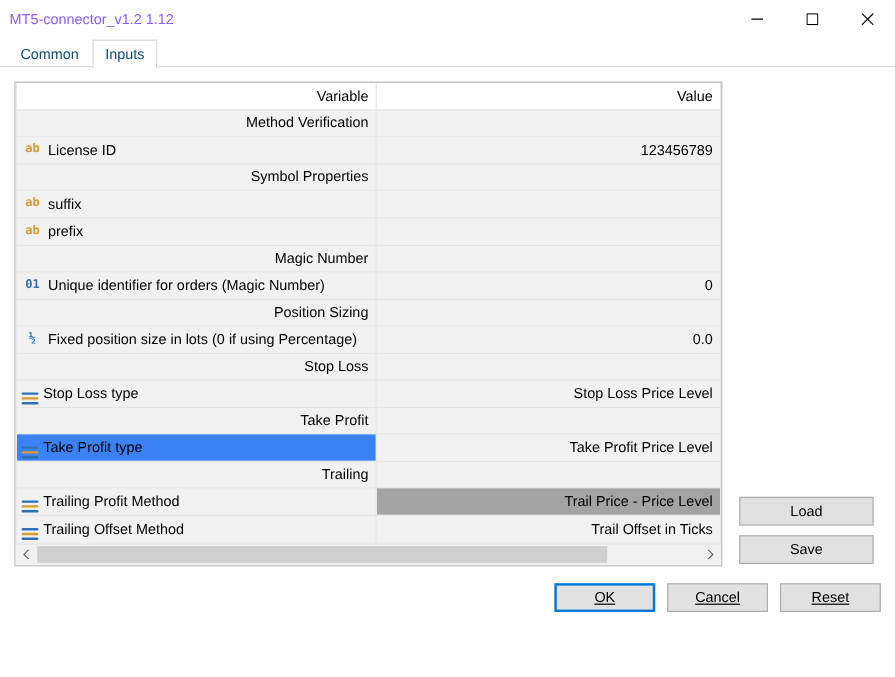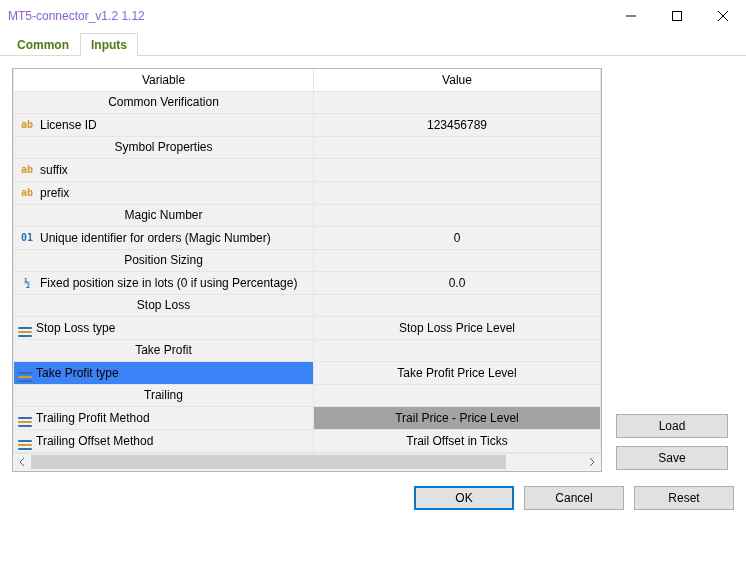--- a/index.html
+++ b/index.html
@@ -51,22 +51,21 @@
     left: 0; right: 0; bottom: 0;
     border-bottom: 1px solid #d9d9d9;
   }
   .tab {
     padding: 4px 10px 4px 10px;
     border: 1px solid transparent;
     border-bottom: none;
     background: transparent;
     position: relative;
     z-index: 1;
-    color: #4d7c0f;
-    font-weight: bold;
+    color: #0c4a6e;
   }
   .tab.active {
     border-color: #d9d9d9;
     background: #fff;
     border-bottom: 1px solid #fff;
     margin-bottom: -1px;
     z-index: 2;
   }
 
   
@@ -79,21 +78,21 @@
   .table-wrap {
     border: 1px solid #b6b6b6;
     width: 590px;
   }
   table {
     width: 100%;
     border-collapse: collapse;
     table-layout: fixed;
   }
   th, td {
-    text-align: center;
+    text-align: right;
     font-weight: normal;
     padding: 3px 6px;
     border: 1px solid #e5e5e5;
     height: 22px;
     overflow: hidden;
     white-space: nowrap;
   }
   th {
     background: #fff;
     border-top: none;
@@ -185,21 +184,21 @@
     color:#000000;
   }
 
   
   .footer {
     display:flex;
     gap:10px;
     justify-content:flex-end;
     padding: 6px 12px 12px 12px;
   }
-  .footer .btn { width: 100px; }
+  .footer .btn { width: 84px; text-decoration: underline; }
   .btn.primary {
     background:#e1e1e1;
     border:2px solid #0078d7;
     height:24px;
   }
 </style>
 </head>
 <body>
 
 <div class="titlebar">
@@ -235,21 +234,21 @@
           <col class="val-col">
         </colgroup>
       <thead>
         <tr>
           <th>Variable</th>
           <th>Value</th>
         </tr>
       </thead>
       <tbody id="tbody">
           <tr class="section">
-            <td>Common Verification</td>
+            <td>Method Verification</td>
             <td></td>
           </tr>
           <tr class="param">
             <td class="var-cell-outer" style="background: rgb(241, 241, 241);">
               <div class="var-cell">
                 <span class="ico ico-ab">ab</span>
                 <span>License ID</span>
               </div>
             </td>
             <td class="val-cell" style="background: rgb(241, 241, 241);">123456789</td>

